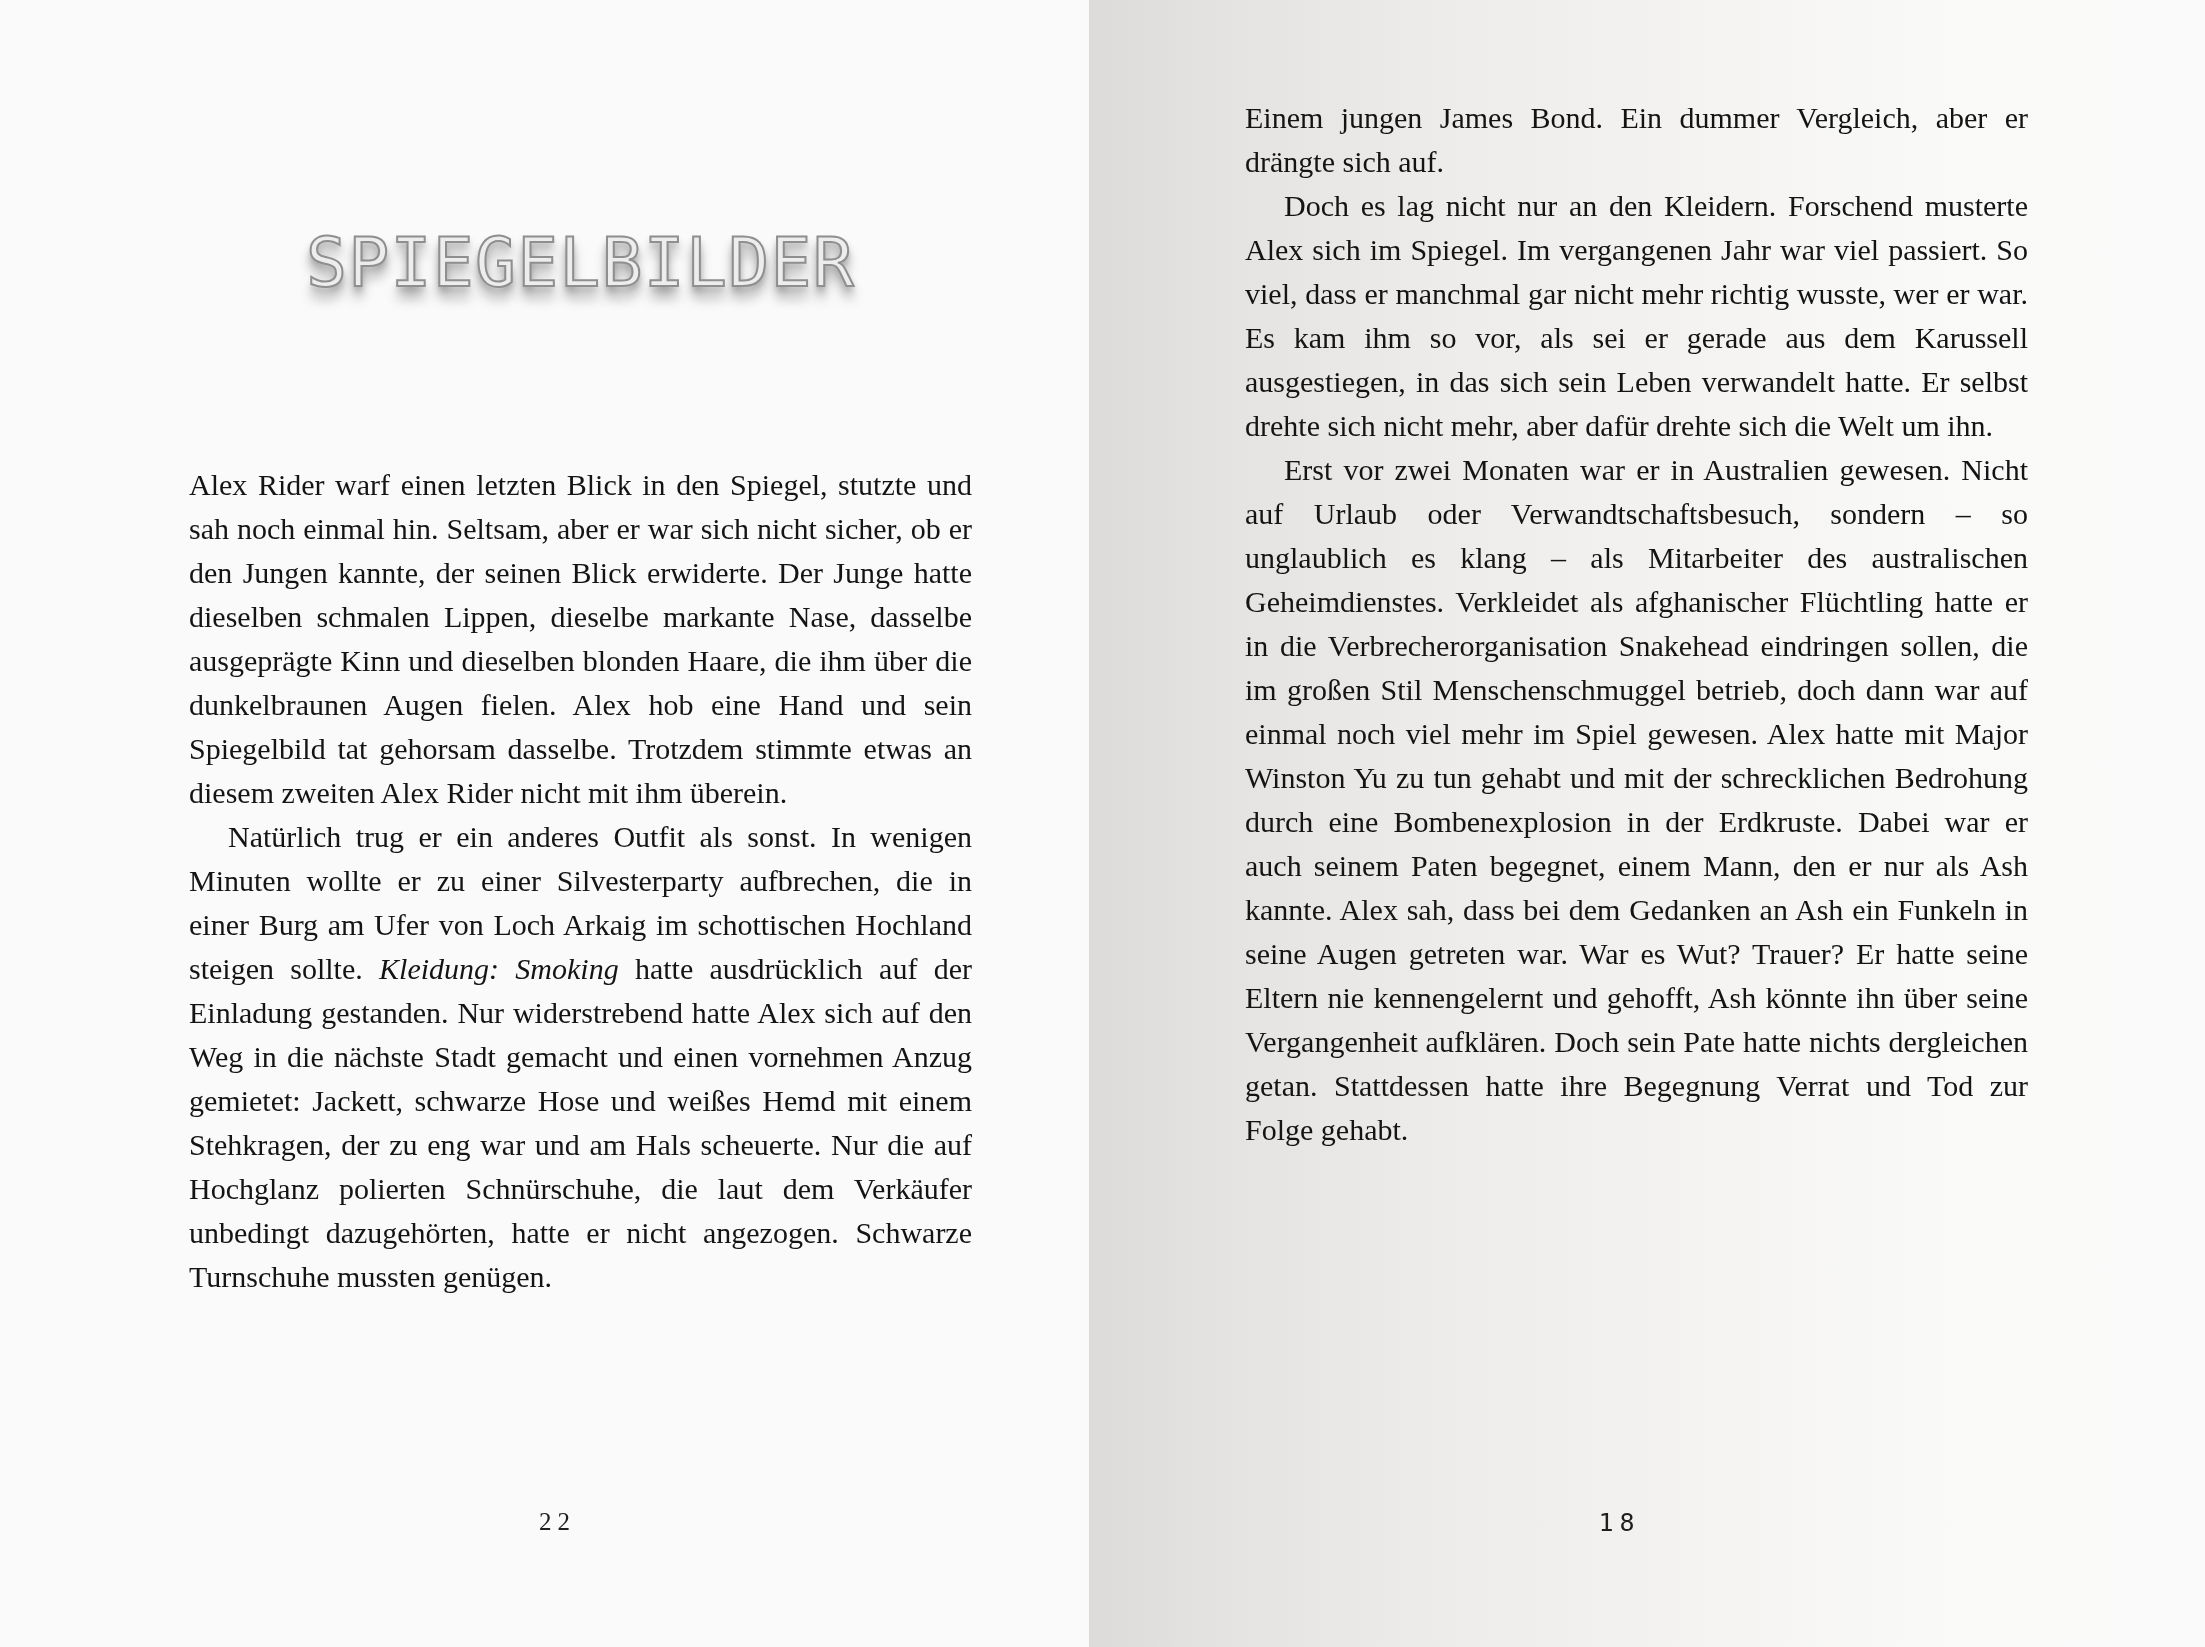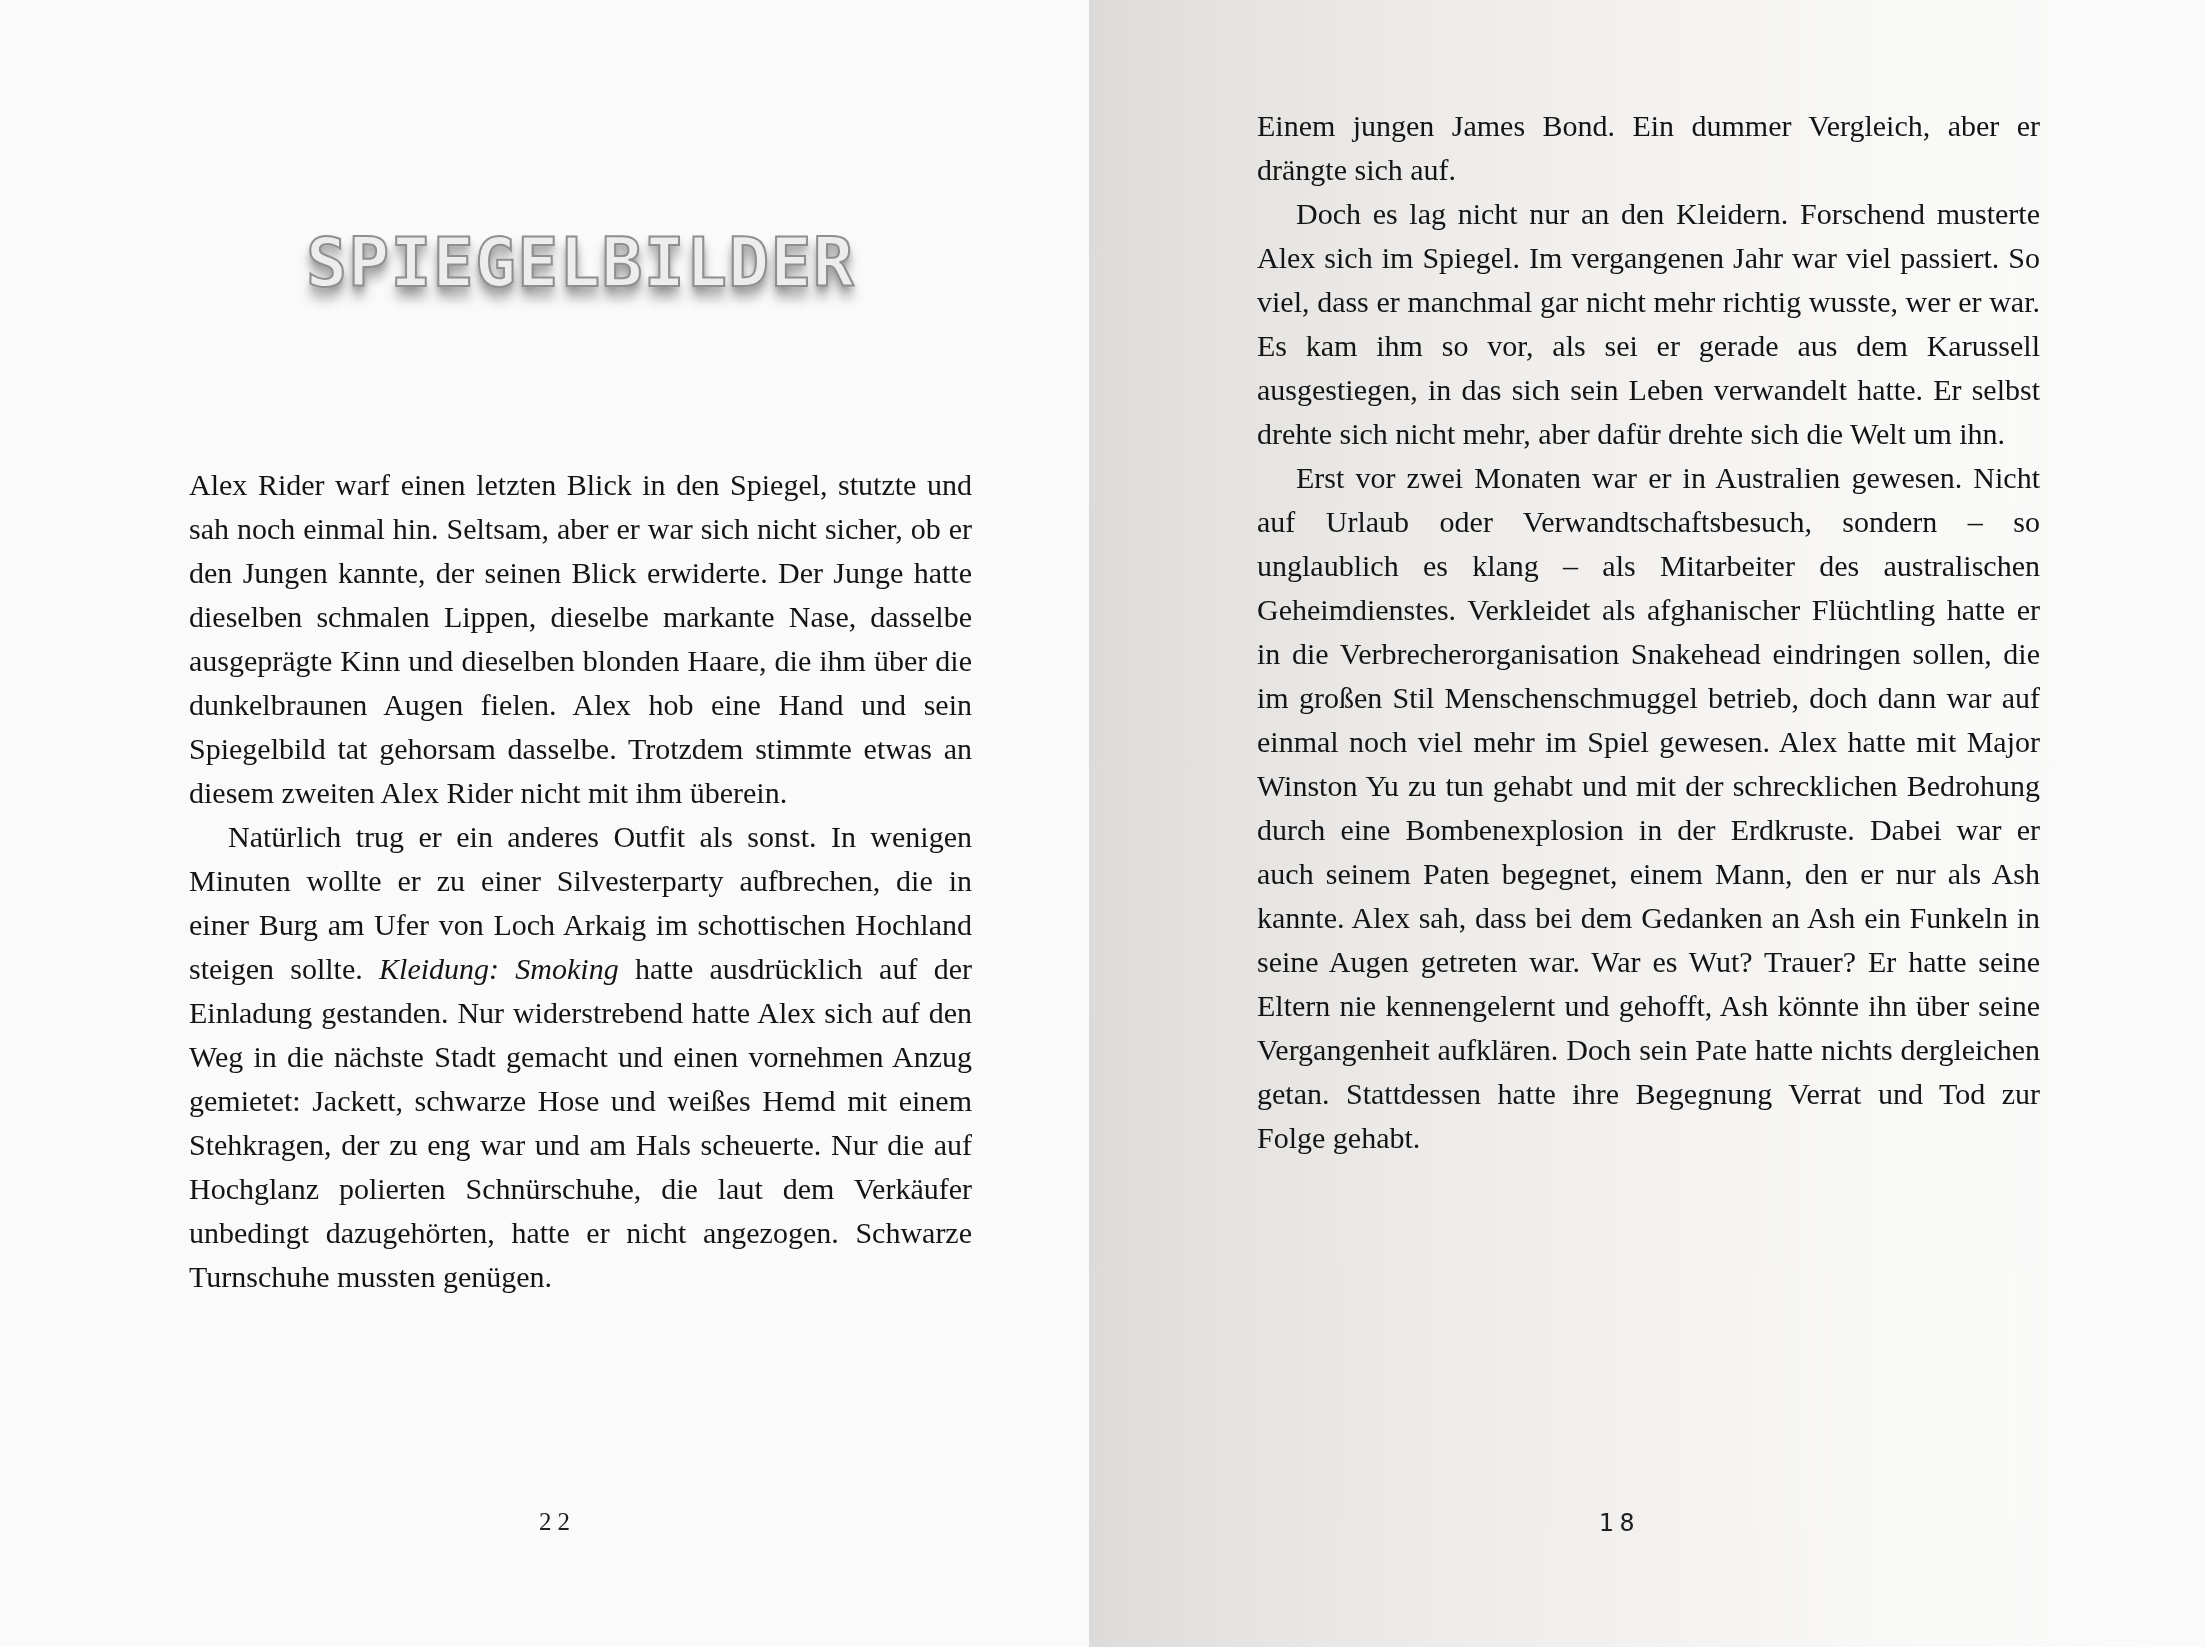--- a/index.html
+++ b/index.html
@@ -41,30 +41,30 @@
     -webkit-hyphens: auto;
   }
   .text-col p {
     margin: 0;
     padding: 0;
   }
   .text-col p.indent {
     text-indent: 39px;
   }
   #left-text  { left: 189px;  top: 463px; }
-  #right-text { left: 1245px; top: 104px; margin-left: 12px; }
+  #right-text { left: 1245px; top: 96px; }
 
   #chapter-title {
     position: absolute;
     left: 189px;
     top: 223px;
     width: 783px;
     text-align: center;
     font-family: "DejaVu Sans Mono", monospace;
-    font-weight: bold;
+    font-weight: normal;
     font-size: 68px;
     letter-spacing: 1.3px;
     color: #ededed;
     -webkit-text-stroke: 2px #8f8f8f;
     text-shadow: 0 12px 12px rgba(70,70,70,0.45),
                  0 4.6px 6px  rgba(90,90,90,0.38);
     white-space: nowrap;
   }
   .folio {
     position: absolute;

